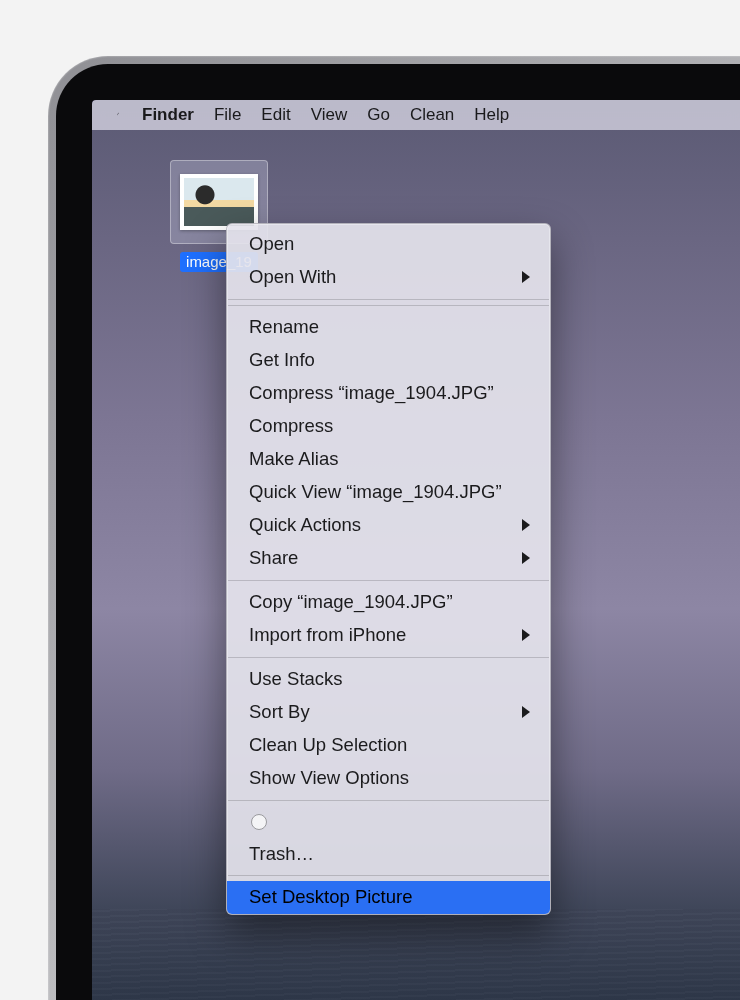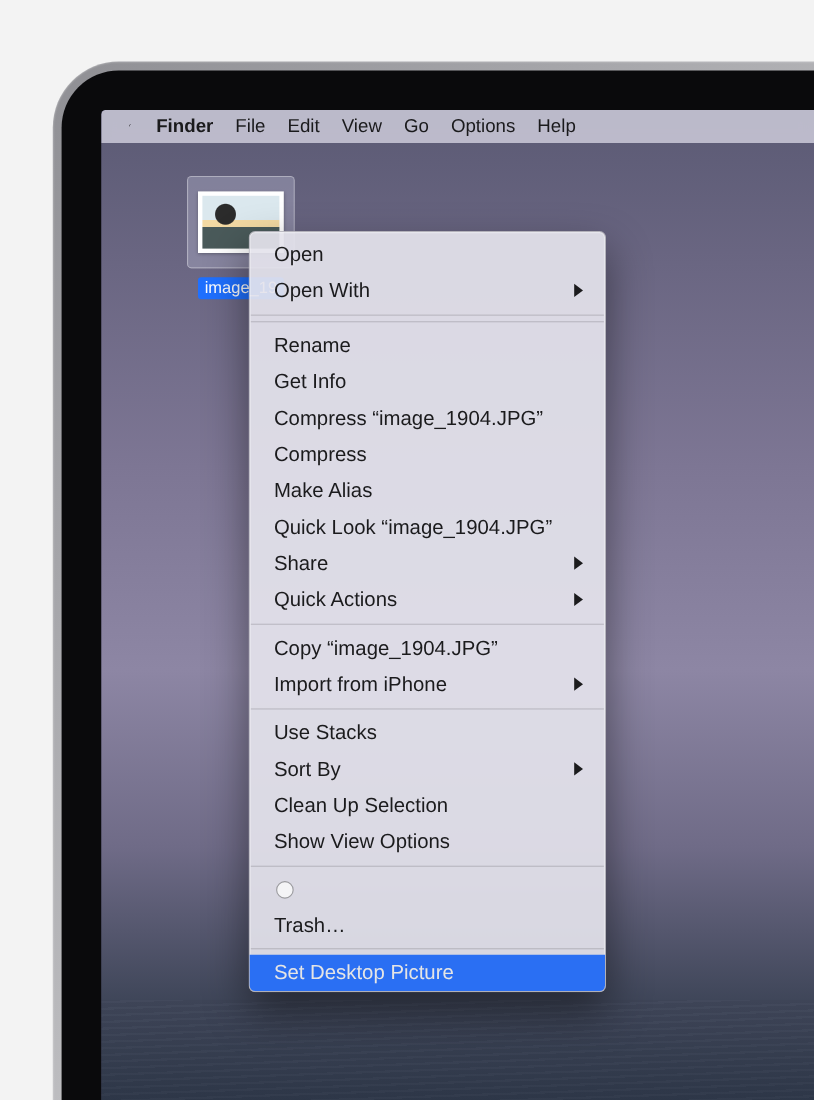--- a/index.html
+++ b/index.html
@@ -112,41 +112,41 @@
     border-radius: 3px;
     max-width: 94px;
     white-space: nowrap;
     overflow: hidden;
   }
 
   
   .context-menu {
     position: absolute;
     left: 134px;
-    top: 110px;
+    top: 123px;
     width: 325px;
     background: rgba(228,227,236,0.92);
     border: 1px solid rgba(0,0,0,0.18);
     border-radius: 6px;
     box-shadow: 0 18px 40px rgba(0,0,0,0.45), inset 0 0 0 1px rgba(255,255,255,0.35);
     font-size: 18.5px;
     color: #1b1b1d;
     padding: 4px 0 0 0;
   }
   .cm-item {
     padding: 4px 20px 4px 22px;
     display: flex;
     align-items: center;
     justify-content: space-between;
     cursor: default;
     line-height: 1.35;
   }
   .cm-item.highlight {
     background: #2a6ff3;
-    color: #e5e5e5;
+    color: #000000;
     border-radius: 0 0 5px 5px;
   }
   .cm-sep {
     height: 1px;
     background: rgba(0,0,0,0.16);
     margin: 5px 1px;
   }
   .cm-arrow {
     width: 0; height: 0;
     border-top: 6px solid transparent;
@@ -172,21 +172,21 @@
         <span class="apple">
           <svg viewBox="0 0 16 18" width="16" height="18">
               <path fill="#1a1a1c" d="M11.3 9.5c0-2 1.6-2.9 1.7-3- .9-1.3-2.4-1.5-2.9-1.5-1.2-.1-2.4.7-3 .7-.6 0-1.6-.7-2.6-.7C2.9 5 1 6.3 1 9c0 1 .2 2 .6 3 .5 1.1 2 3.8 3.6 3.7.8 0 1.4-.6 2.5-.6s1.6.6 2.5.6c1.6 0 3-2.5 3.5-3.6-2.2-1-2.4-2.5-2.4-2.6zM9.7 3.3C10.4 2.5 10.8 1.4 10.7.3c-.9.1-2 .6-2.6 1.4C7.5 2.4 7 3.5 7.1 4.5c1 .1 2-.5 2.6-1.2z"></path>
             </svg>
         </span>
         <span class="app-name mitem">Finder</span>
         <span class="mitem">File</span>
         <span class="mitem">Edit</span>
         <span class="mitem">View</span>
         <span class="mitem">Go</span>
-        <span class="mitem">Options</span>
+        <span class="mitem">Clean</span>
         <span class="mitem">Help</span>
       </div>
 
       <div class="file-icon">
         <div class="file-thumb-outer">
           <div class="file-thumb">
             <div class="file-thumb-img"></div>
           </div>
         </div>
         <span class="file-label">image_19</span>
@@ -213,28 +213,28 @@
         <div class="cm-item">
             <span>Compress “image_1904.JPG”</span>
           </div>
         <div class="cm-item">
             <span>Compress</span>
           </div>
         <div class="cm-item">
             <span>Make Alias</span>
           </div>
         <div class="cm-item">
-            <span>Quick Look “image_1904.JPG”</span>
+            <span>Quick View “image_1904.JPG”</span>
+          </div>
+        <div class="cm-item">
+            <span>Quick Actions</span>
+            <span class="cm-arrow"></span>
           </div>
         <div class="cm-item">
             <span>Share</span>
-            <span class="cm-arrow"></span>
-          </div>
-        <div class="cm-item">
-            <span>Quick Actions</span>
             <span class="cm-arrow"></span>
           </div>
         <div class="cm-sep"></div>
 
         <div class="cm-item">
             <span>Copy “image_1904.JPG”</span>
           </div>
         <div class="cm-item">
             <span>Import from iPhone</span>
             <span class="cm-arrow"></span>

